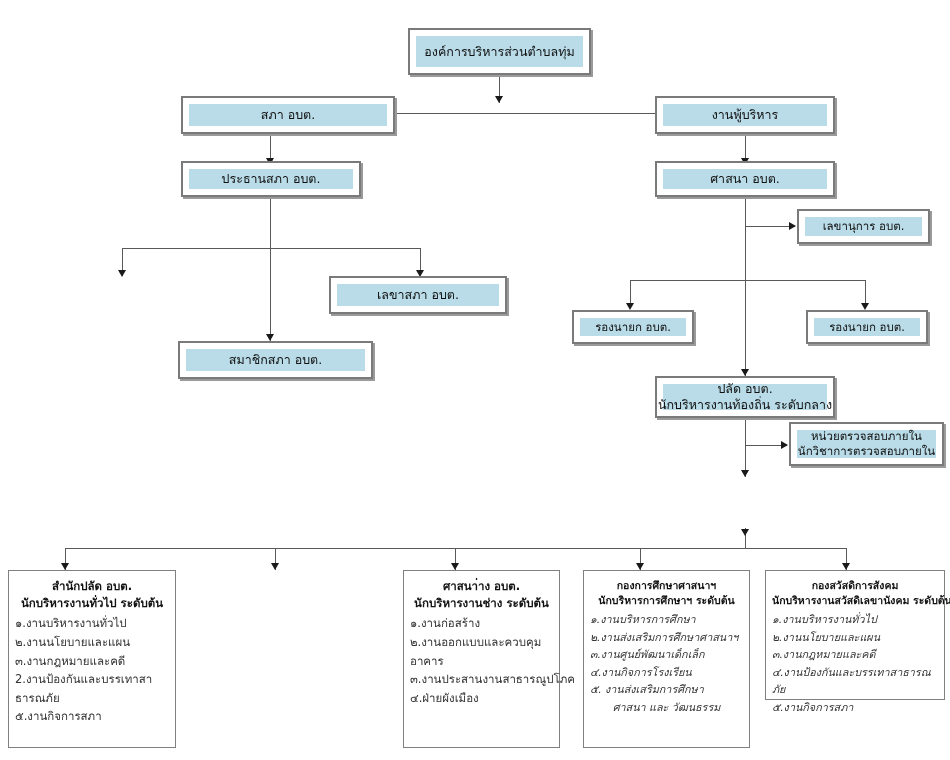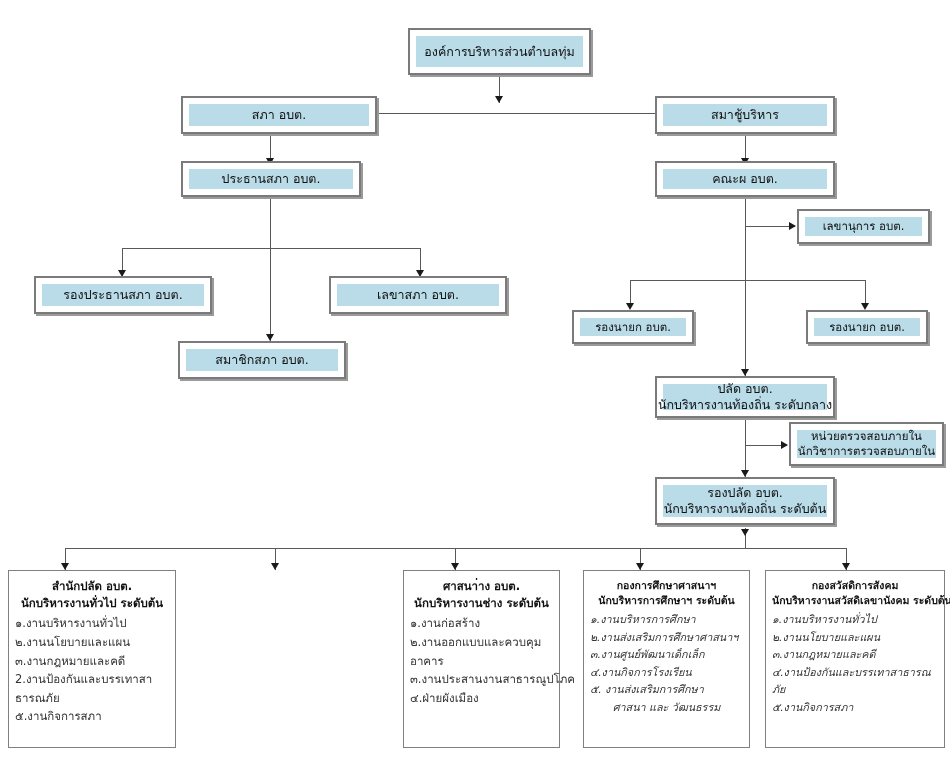--- a/index.html
+++ b/index.html
@@ -160,63 +160,58 @@
   <div class="arrow-d" style="left:636px; top:563px;"></div>
   <div class="ln v" style="left:846px; top:548px; height:22px;"></div>
   <div class="arrow-d" style="left:842px; top:563px;"></div>
 
   <div class="node" style="left:408px; top:28px; width:183px; height:47px;">
     <div class="fill">
       <div class="t">องค์การบริหารส่วนตำบลทุ่ม</div>
     </div>
   </div>
 
-  <div class="node" style="left:181px; top:96px; width:196px; height:38px;">
+  <div class="node" style="left:181px; top:96px; width:214px; height:38px;">
     <div class="fill">
       <div class="t">สภา อบต.</div>
     </div>
   </div>
 
   <div class="node" style="left:655px; top:96px; width:180px; height:38px;">
     <div class="fill">
-      <div class="t">สมาชู้บริหาร</div>
+      <div class="t">งานพู้บริหาร</div>
     </div>
   </div>
 
   <div class="node" style="left:181px; top:161px; width:180px; height:36px;">
     <div class="fill">
       <div class="t">ประธานสภา อบต.</div>
     </div>
   </div>
 
   <div class="node" style="left:655px; top:161px; width:180px; height:36px;">
     <div class="fill">
-      <div class="t">คณะผ อบต.</div>
+      <div class="t">ศาสนา อบต.</div>
     </div>
   </div>
 
   <div class="node small" style="left:797px; top:209px; width:133px; height:35px;">
     <div class="fill">
       <div class="t">เลขานุการ อบต.</div>
     </div>
   </div>
 
-  <div class="node" style="left:34px; top:276px; width:178px; height:38px;">
-    <div class="fill">
-      <div class="t">รองประธานสภา  อบต.</div>
-    </div>
-  </div>
 
   <div class="node" style="left:329px; top:276px; width:178px; height:38px;">
     <div class="fill">
       <div class="t">เลขาสภา อบต.</div>
     </div>
   </div>
 
-  <div class="node" style="left:178px; top:341px; width:168px; height:38px;">
+  <div class="node" style="left:178px; top:341px; width:195px; height:38px;">
     <div class="fill">
       <div class="t">สมาชิกสภา อบต.</div>
     </div>
   </div>
 
   <div class="node small" style="left:572px; top:310px; width:122px; height:34px;">
     <div class="fill">
       <div class="t">รองนายก อบต.</div>
     </div>
   </div>
@@ -234,26 +229,20 @@
     </div>
   </div>
 
   <div class="node small" style="left:789px; top:422px; width:155px; height:44px;">
     <div class="fill">
       <div class="t">หน่วยตรวจสอบภายใน</div>
       <div class="t">นักวิชาการตรวจสอบภายใน</div>
     </div>
   </div>
 
-  <div class="node" style="left:655px; top:477px; width:180px; height:48px;">
-    <div class="fill">
-      <div class="t">รองปลัด อบต.</div>
-      <div class="t">นักบริหารงานท้องถิ่น ระดับต้น</div>
-    </div>
-  </div>
 
   <div class="dept" style="left:8px; top:570px; width:168px; height:178px;">
     <div class="d-title">สำนักปลัด อบต.</div>
     <div class="d-sub">นักบริหารงานทั่วไป ระดับต้น</div>
     <div class="d-item">๑.งานบริหารงานทั่วไป</div>
     <div class="d-item">๒.งานนโยบายและแผน</div>
     <div class="d-item">๓.งานกฎหมายและคดี</div>
     <div class="d-item">2.งานป้องกันและบรรเทาสา</div>
     <div class="d-item">ธารณภัย</div>
     <div class="d-item">๕.งานกิจการสภา</div>
@@ -274,21 +263,21 @@
     <div class="d-title">กองการศึกษาศาสนาฯ</div>
     <div class="d-sub">นักบริหารการศึกษาฯ ระดับต้น</div>
     <div class="d-item">๑.งานบริหารการศึกษา</div>
     <div class="d-item">๒.งานส่งเสริมการศึกษาศาสนาฯ</div>
     <div class="d-item">๓.งานศูนย์พัฒนาเด็กเล็ก</div>
     <div class="d-item">๔.งานกิจการโรงเรียน</div>
     <div class="d-item">๕. งานส่งเสริมการศึกษา</div>
     <div class="d-item" style="text-align:center;">ศาสนา และ วัฒนธรรม</div>
   </div>
 
-  <div class="dept narrow" style="left:765px; top:570px; width:180px; height:178px;">
+  <div class="dept narrow" style="left:765px; top:570px; width:180px; height:130px;">
     <div class="d-title">กองสวัสดิการสังคม</div>
     <div class="d-sub">นักบริหารงานสวัสดิเลขานังคม ระดับต้น</div>
     <div class="d-item">๑.งานบริหารงานทั่วไป</div>
     <div class="d-item">๒.งานนโยบายและแผน</div>
     <div class="d-item">๓.งานกฎหมายและคดี</div>
     <div class="d-item">๔.งานป้องกันและบรรเทาสาธารณ</div>
     <div class="d-item">ภัย</div>
     <div class="d-item">๕.งานกิจการสภา</div>
   </div>
 

